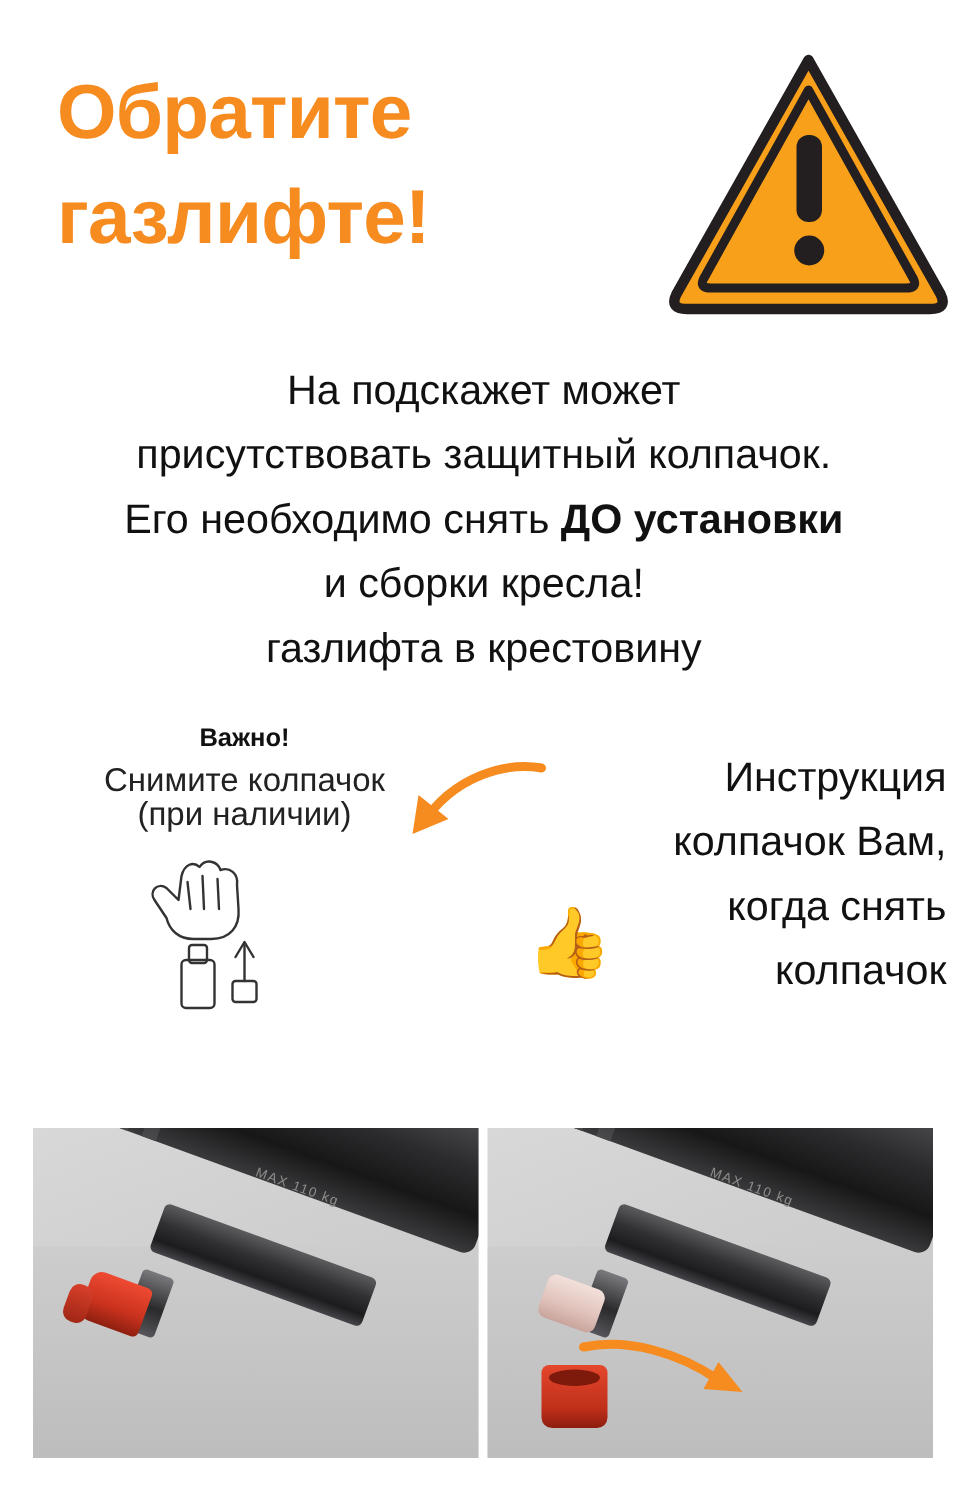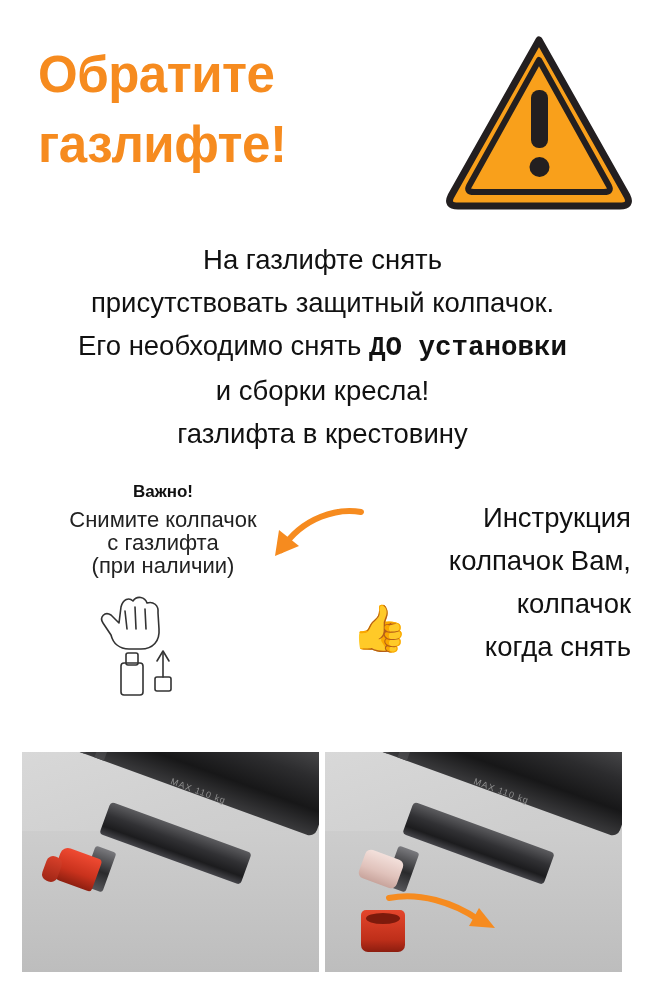--- a/index.html
+++ b/index.html
@@ -58,21 +58,20 @@
     top: 238px;
     left: 0;
     width: 645px;
     text-align: center;
     font-size: 27.5px;
     line-height: 43px;
     color: #111111;
   }
   .paragraph b {
     font-weight: bold;
-    font-family: Liberation Mono, monospace;
   }
 
   
   .mid {
     position: absolute;
     top: 478px;
     left: 1px;
     width: 645px;
     height: 250px;
   }
@@ -276,35 +275,34 @@
       <svg viewBox="0 0 186 176" width="186" height="176" aria-hidden="true">
         <path d="M93 6 L181 162 Q186 172 174 172 L12 172 Q0 172 5 162 Z" fill="#F9A01B" stroke="#231f20" stroke-width="7" stroke-linejoin="round"></path>
         <path d="M93 26 L163 152 Q166 158 158 158 L28 158 Q20 158 23 152 Z" fill="none" stroke="#231f20" stroke-width="6" stroke-linejoin="round"></path>
         <rect x="85" y="56" width="17" height="58" rx="8" fill="#231f20"></rect>
         <circle cx="93.5" cy="133" r="10" fill="#231f20"></circle>
       </svg>
     </div>
   </div>
 
   <div class="paragraph">
-    <div>На газлифте снять</div>
+    <div>На подскажет может</div>
     <div>присутствовать защитный колпачок.</div>
     <div>
       <span>Его необходимо снять </span><b>ДО установки</b>
     </div>
     <div>и сборки кресла!</div>
     <div>газлифта в крестовину</div>
   </div>
 
   <div class="mid">
 
     <div class="leaflet">
       <div class="lf-title">Важно!</div>
       <div class="lf-text">Снимите колпачок</div>
-      <div class="lf-text">с газлифта</div>
       <div class="lf-text">(при наличии)</div>
 
       <div class="leaflet-figure">
         <svg viewBox="0 0 200 110" width="200" height="110" aria-hidden="true">
           <g fill="none" stroke="#333" stroke-width="1.6" stroke-linecap="round" stroke-linejoin="round">
 
             <path d="M58 18 C60 10 66 8 70 12 C74 6 82 8 84 14 C90 12 96 16 95 24 L96 40
                      C97 52 90 60 78 60 L66 60 C56 60 50 54 48 46 L40 34 C36 28 42 22 48 26 L56 34 Z"></path>
             <path d="M62 22 L64 40"></path>
             <path d="M72 18 L73 40"></path>
@@ -325,22 +323,22 @@
     <div class="arrow-curve">
       <svg viewBox="0 0 96 62" width="96" height="62" aria-hidden="true">
         <path d="M92 6 C70 2 34 10 12 44" fill="none" stroke="#F68B1F" stroke-width="6" stroke-linecap="round"></path>
         <path d="M6 50 L10 24 L30 40 Z" fill="#F68B1F"></path>
       </svg>
     </div>
 
     <div class="right-text">
       <div>Инструкция</div>
       <div>колпачок Вам,</div>
+      <div>когда снять</div>
       <div>колпачок</div>
-      <div>когда снять</div>
     </div>
 
     <div class="thumb">👍</div>
   </div>
 
   <div class="photos">
 
     <div class="photo">
       <div class="floor"></div>
       <div class="cyl-body">

